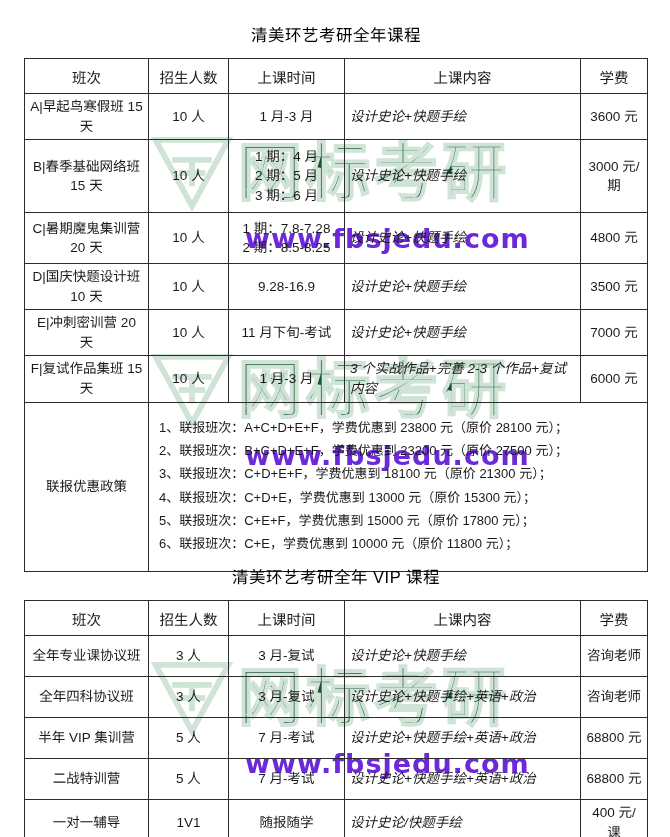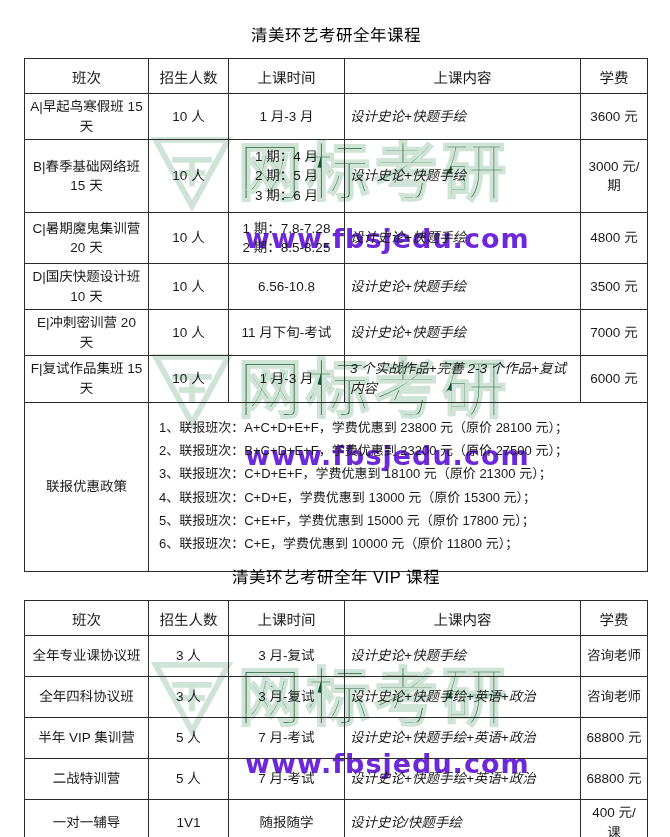--- a/index.html
+++ b/index.html
@@ -225,21 +225,21 @@
         <td class="c">10 人</td>
         <td class="c cell-multiline">1 期：7.8-7.28
 2 期：8.5-8.25</td>
         <td class="l">设计史论+快题手绘</td>
         <td class="c">4800 元</td>
       </tr>
 
       <tr class="row-d">
         <td class="c" style="height:38px;">D|国庆快题设计班 10 天</td>
         <td class="c">10 人</td>
-        <td class="c">6.56-10.8</td>
+        <td class="c">9.28-16.9</td>
         <td class="l">设计史论+快题手绘</td>
         <td class="c">3500 元</td>
       </tr>
 
       <tr class="row-e">
         <td class="c" style="height:33px;">E|冲刺密训营 20 天</td>
         <td class="c">10 人</td>
         <td class="c">11 月下旬-考试</td>
         <td class="l">设计史论+快题手绘</td>
         <td class="c">7000 元</td>

